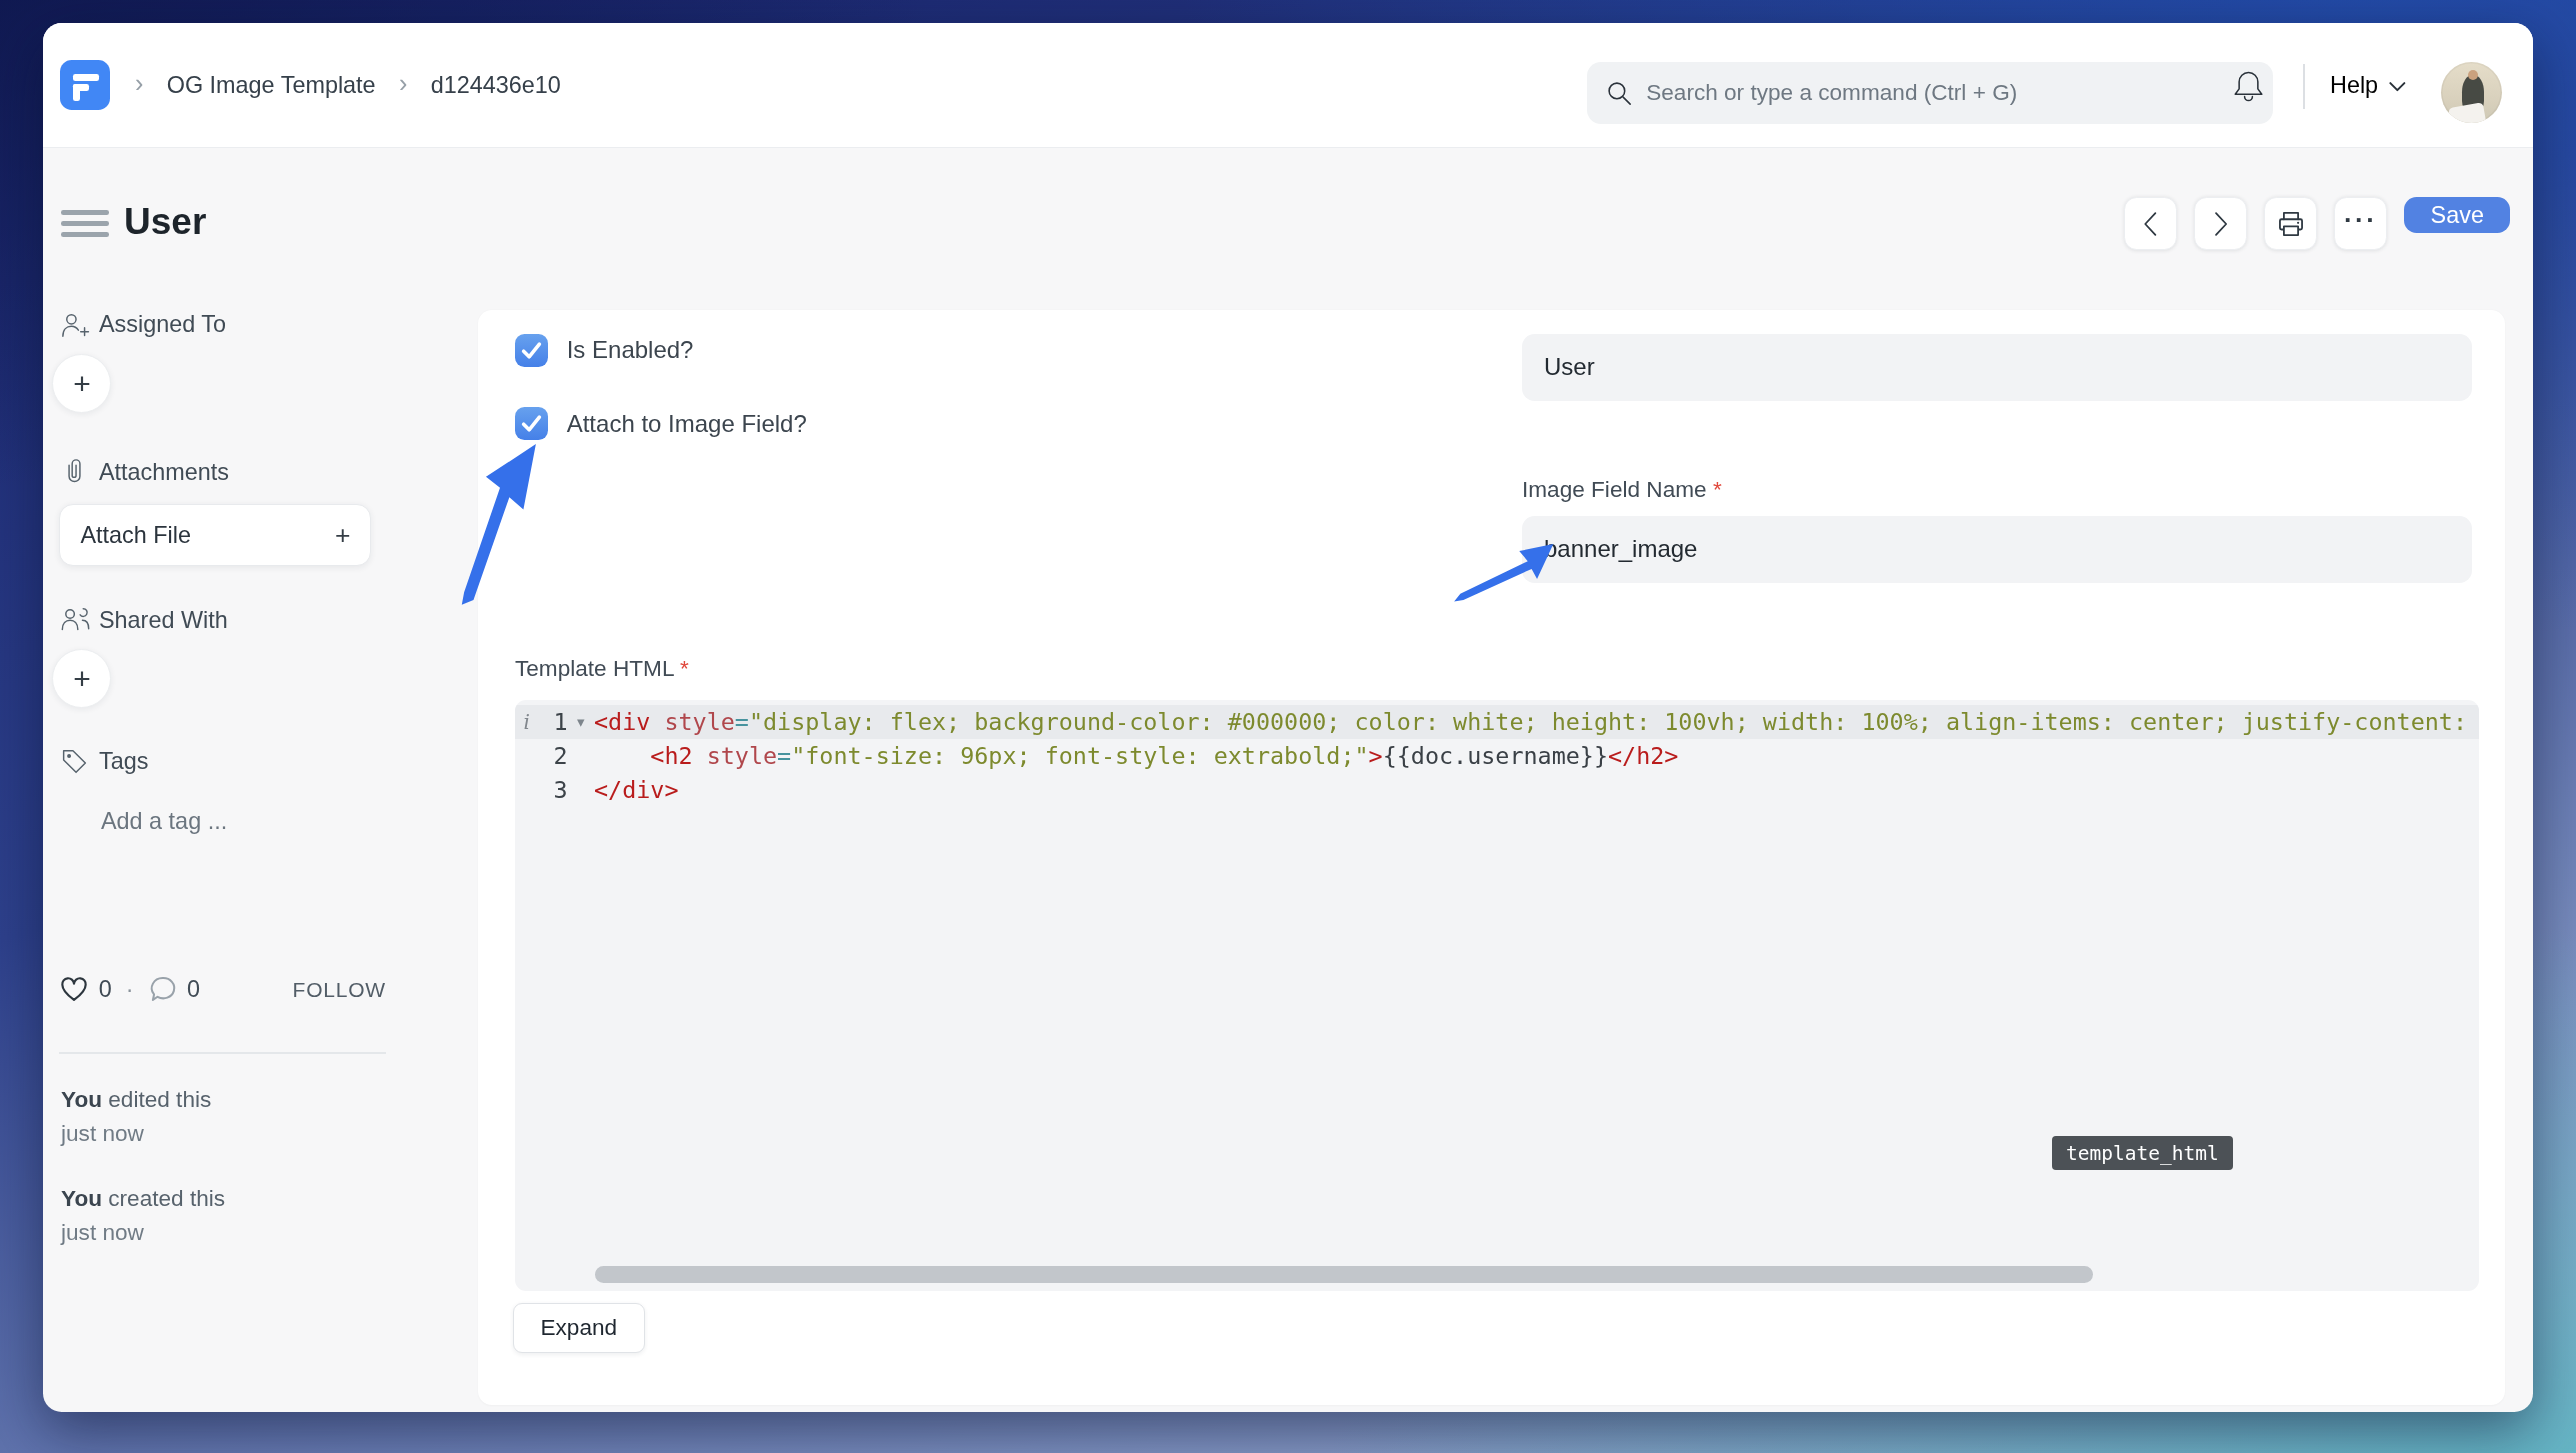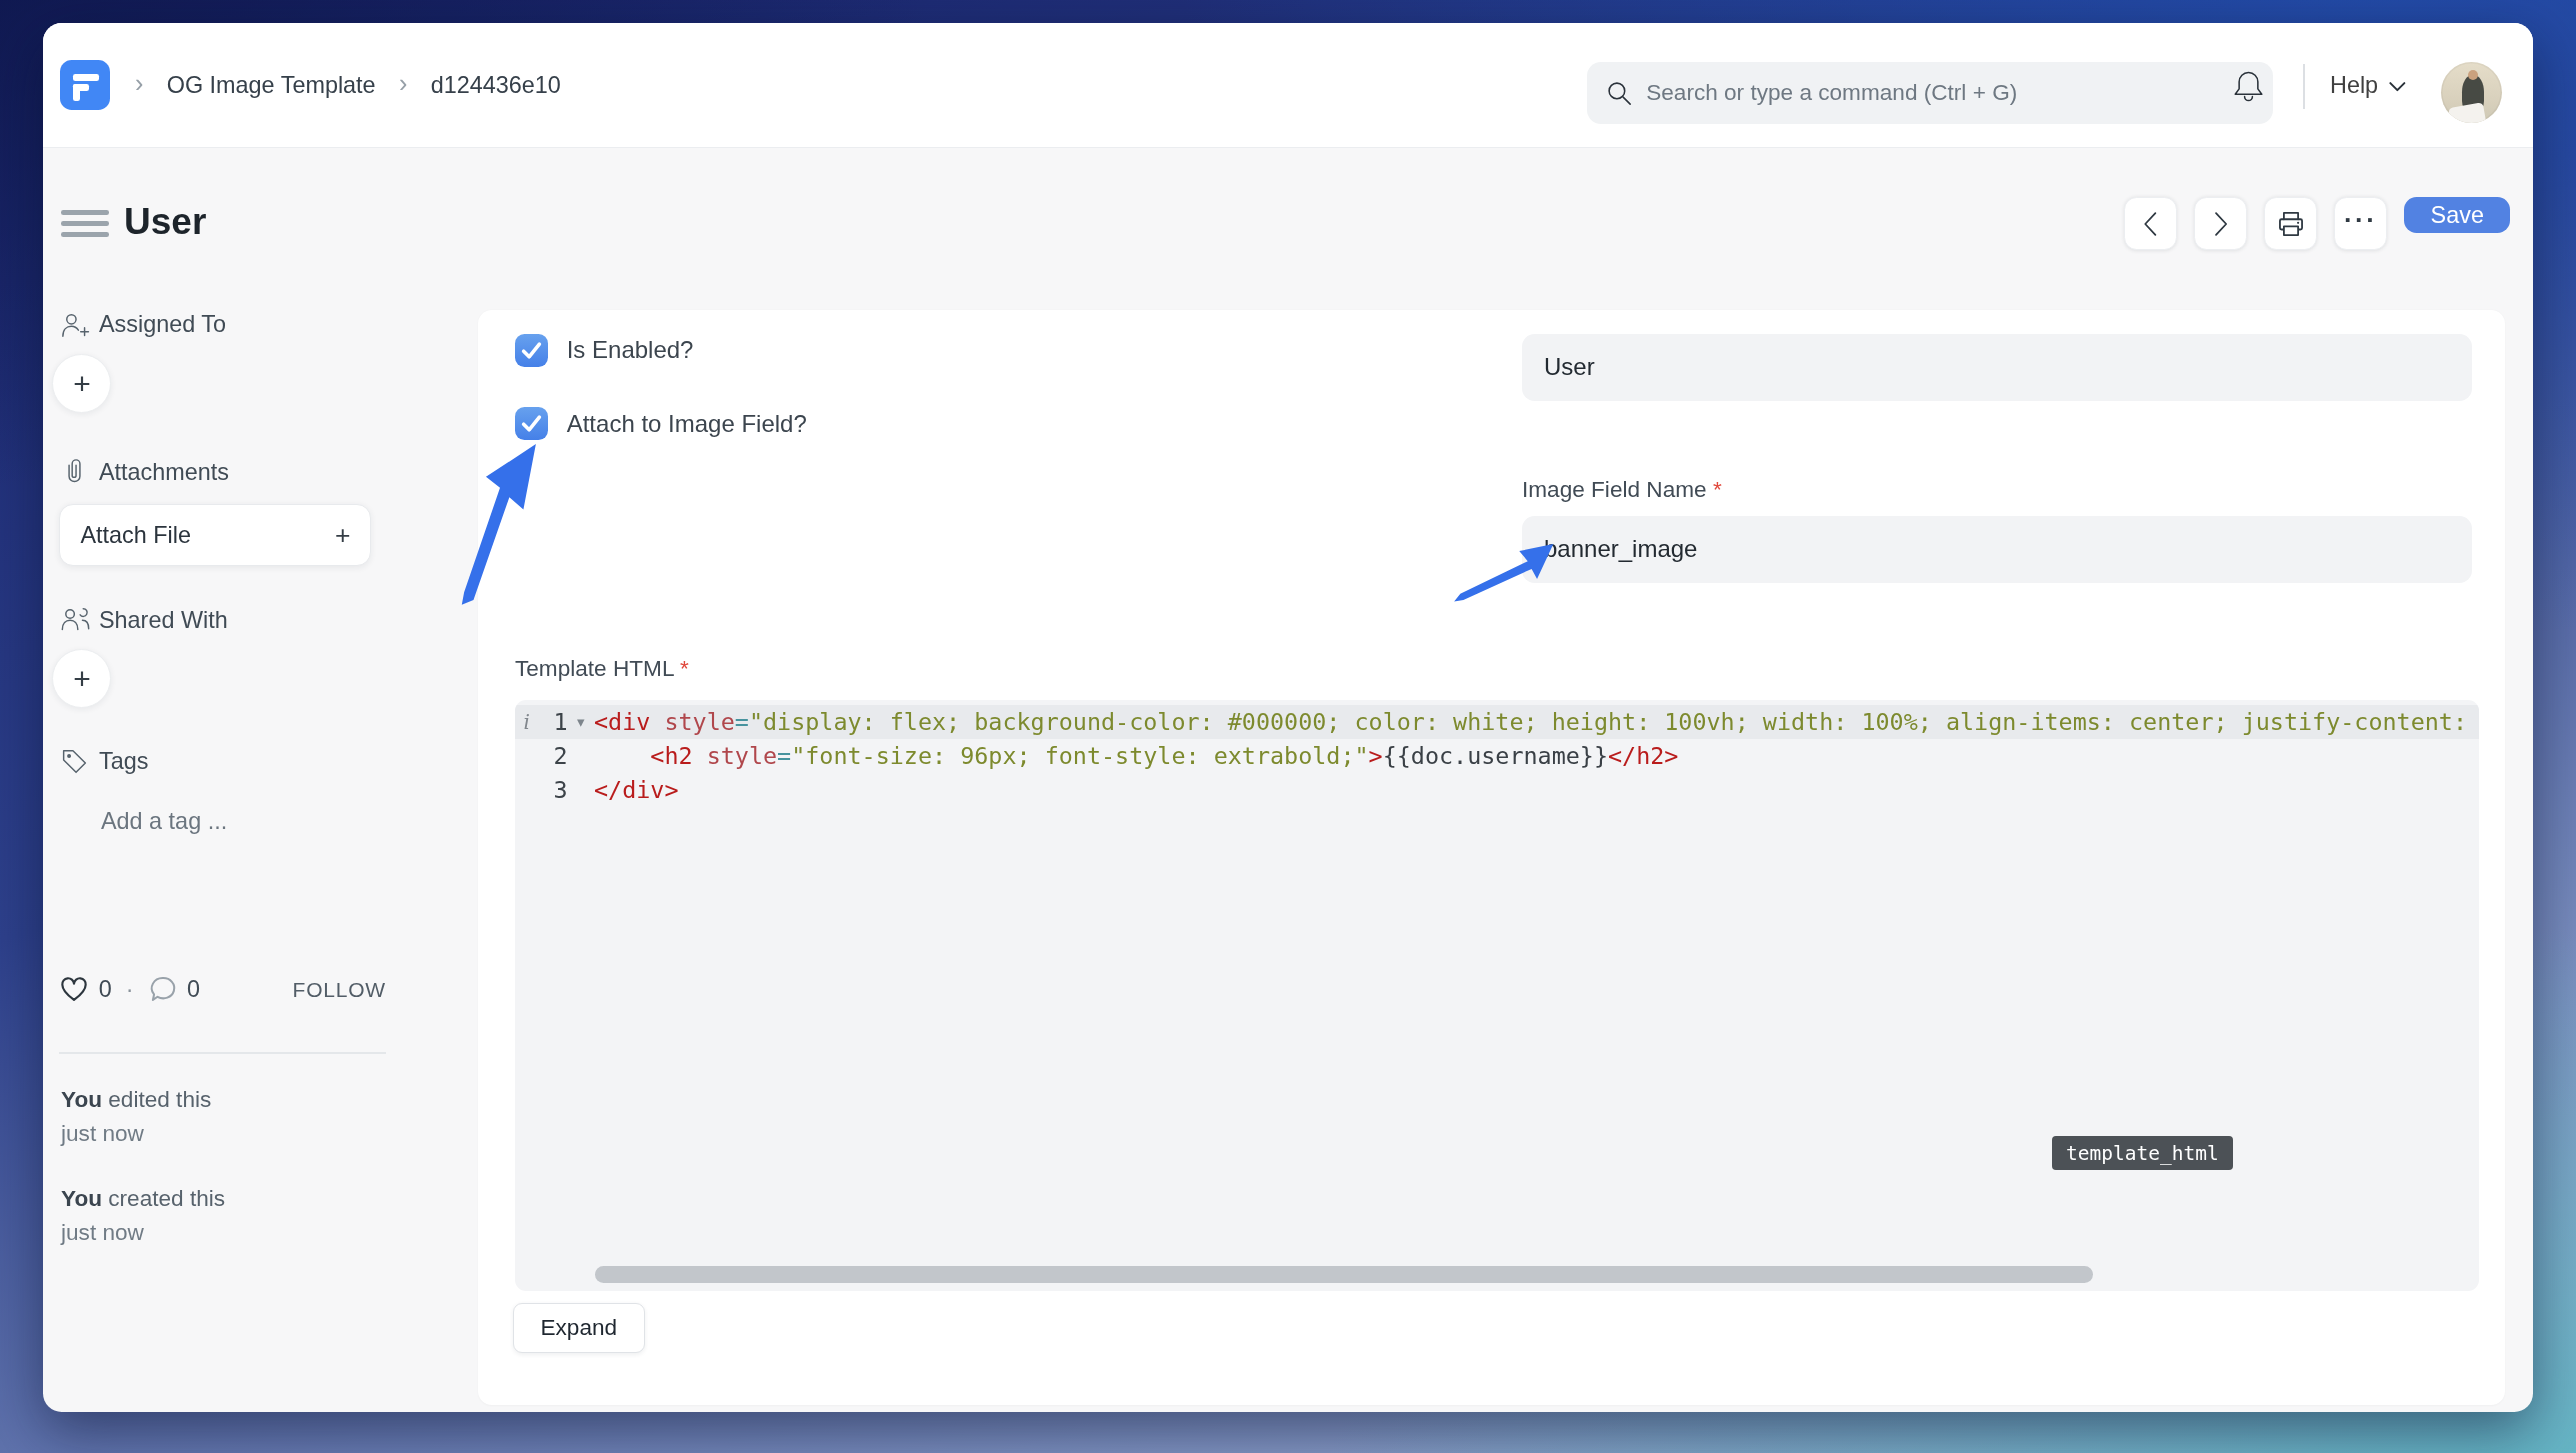--- a/index.html
+++ b/index.html
@@ -31,21 +31,21 @@
   .crumb{ cursor:pointer; }
   .searchbar{ position:absolute; left:1544px; top:39px; width:686px; height:62px;
     background:#f0f2f4; border-radius:14px; display:flex; align-items:center; padding:0 18.7px; gap:14px; }
   .searchbar input{ border:none; outline:none; background:transparent; flex:1;
     font-size:22.6px; color:#4c565f; font-family:"Liberation Sans", sans-serif; }
   .searchbar input::placeholder{ color:#6e7882; opacity:1; }
   .hdr-ico{ stroke:#2b333b; fill:none; stroke-width:2px; stroke-linecap:round; stroke-linejoin:round; }
   .bell{ position:absolute; left:2186px; top:44px; width:39px; height:39px; cursor:pointer; }
   .vdiv{ position:absolute; left:2260px; top:41px; width:1.6px; height:45px; background:#dcdfe3; }
   .help{ position:absolute; left:2287px; top:0; height:125px; display:flex; align-items:center; gap:9.4px;
-    font-size:23.4px; color:#404040; cursor:pointer; }
+    font-size:23.4px; color:#000000; cursor:pointer; }
   .avatar{ position:absolute; left:2398px; top:39px; width:61px; height:61px; border-radius:50%;
     overflow:hidden; cursor:pointer; background:linear-gradient(180deg,#e5ddc9 0%,#d9d1bd 60%,#cec8b4 100%);
     box-shadow:inset 0 0 0 1.6px rgba(0,0,0,0.04); }
   .avatar .torso{ position:absolute; left:34%; top:20%; width:36%; height:62%;
     background:#474a44; border-radius:46% 46% 30% 30%; }
   .avatar .head{ position:absolute; left:44%; top:12%; width:17%; height:17%;
     background:#caa17e; border-radius:50%; }
   .avatar .podium{ position:absolute; left:14%; bottom:-10%; width:58%; height:40%;
     background:#f4f2ee; transform:rotate(-10deg); border-radius:4.7px; }
 

